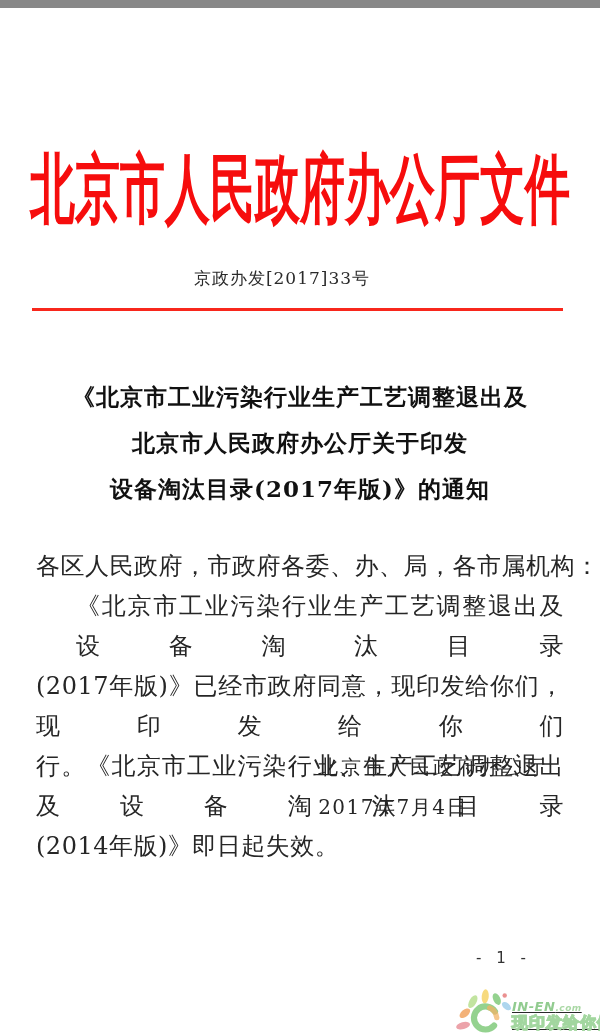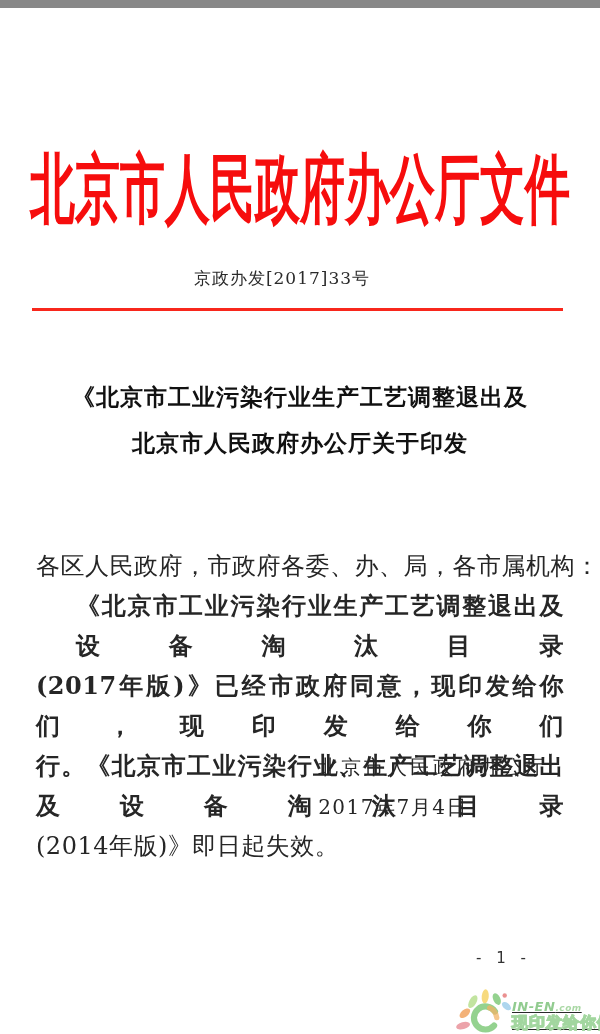--- a/index.html
+++ b/index.html
@@ -72,21 +72,20 @@
     font-size: 24px;
     line-height: 40px;
     letter-spacing: 0.5px;
     color: #262626;
     white-space: nowrap;
   }
   .bline.just {
     white-space: normal;
     text-align: justify;
     text-align-last: justify;
-    font-weight: bold;
   }
   .bline.indent { padding-left: 40px; }
   .signature {
     position: absolute;
     top: 746px;
     right: 52px;
     font-size: 20px;
     letter-spacing: 3px;
     color: #262626;
   }
@@ -150,20 +149,21 @@
 
   <div class="banner">北京市人民政府办公厅文件</div>
 
   <div class="docnum">京政办发[2017]33号</div>
 
   <div class="redline"></div>
 
   <div class="title-block">
     <div class="title-line">《北京市工业污染行业生产工艺调整退出及</div>
     <div class="title-line">北京市人民政府办公厅关于印发</div>
+    <div class="title-line">设备淘汰目录(2017年版)》的通知</div>
   </div>
 
   <div class="body-block">
     <div class="bline">各区人民政府，市政府各委、办、局，各市属机构：</div>
     <div class="bline just indent">《北京市工业污染行业生产工艺调整退出及设备淘汰目录</div>
     <div class="bline just">(2017年版)》已经市政府同意，现印发给你们，现印发给你们</div>
     <div class="bline just">行。《北京市工业污染行业、生产工艺调整退出及设备淘汰目录</div>
     <div class="bline">(2014年版)》即日起失效。</div>
   </div>
 

